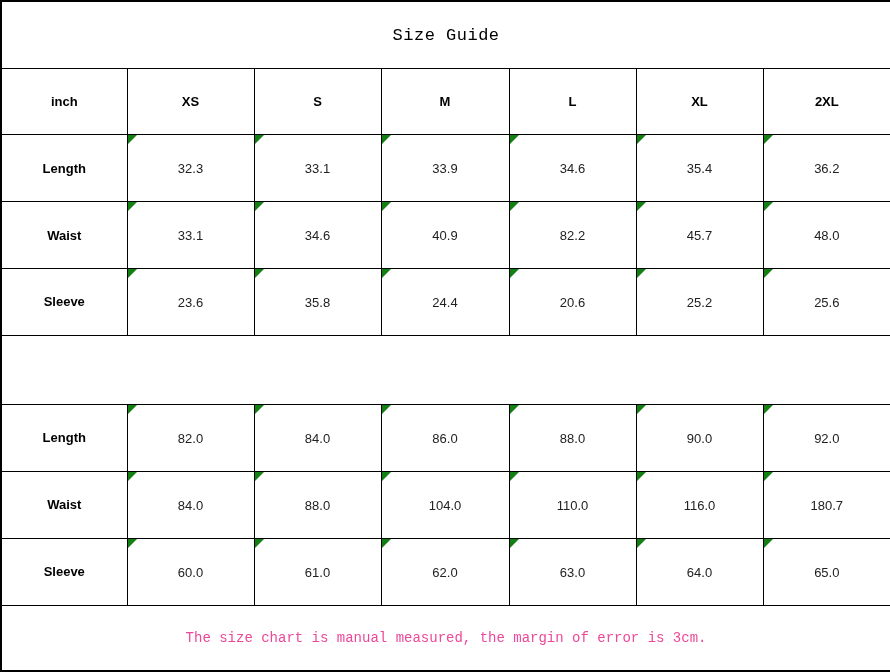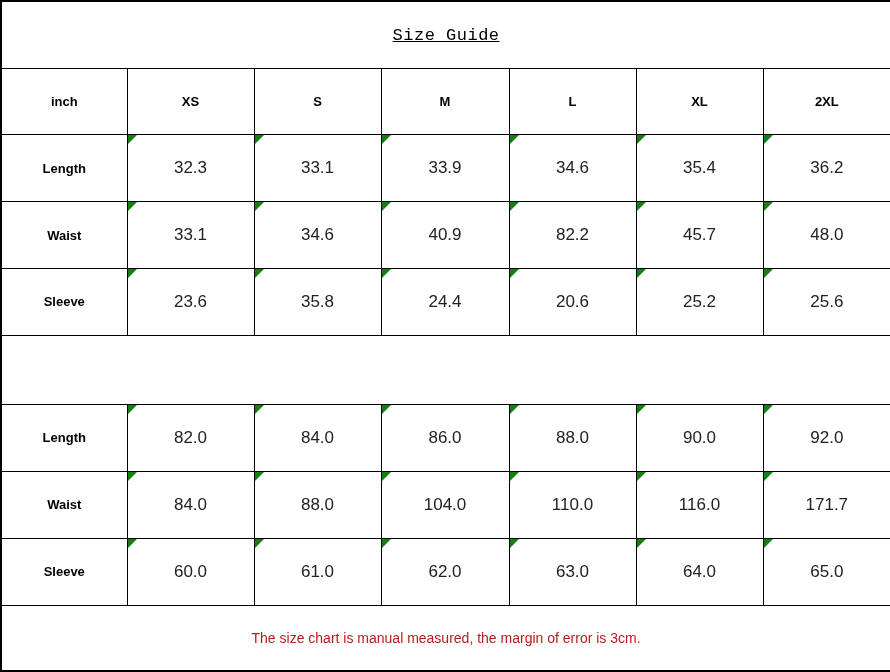--- a/index.html
+++ b/index.html
@@ -16,41 +16,41 @@
     background: #fff;
     border: 2px solid #000;
   }
   td {
     border: 1.6px solid #000;
     text-align: center;
     vertical-align: middle;
     position: relative;
     overflow: hidden;
   }
-  tr.r-title  { height: 62px; text-decoration: underline; }
+  tr.r-title  { height: 62px; }
   tr.r-head   { height: 60px; }
   tr.r-data   { height: 61px; }
   tr.r-gap    { height: 63px; }
   tr.r-head2  { height: 59px; }
   tr.r-note   { height: 60px; }
   .title-cell {
     font-family: "Liberation Mono", monospace;
     font-size: 17px; letter-spacing: 0.5px; color: #000;
   }
   .head { font-weight: bold; font-size: 13px; color: #000; }
-  .num  { font-size: 17px; color: #222; }
+  .num  { font-size: 13px; color: #222; }
   .marker {
     position: absolute; top: 0; left: 0;
     width: 0; height: 0;
     border-top: 9px solid #148014;
     border-right: 9px solid transparent;
   }
   .note-cell {
-    font-family: Liberation Sans, sans-serif;
-    font-size: 14px; color: #b91c1c;
+    font-family: Liberation Mono, monospace;
+    font-size: 14px; color: #ec4899;
   }
 </style>
 </head>
 <body>
 
 <table class="size-guide">
   <colgroup>
     <col style="width:126px">
     <col style="width:127px">
       <col style="width:127px">
@@ -120,21 +120,21 @@
     <td class="val"><span class="marker" style="border-top-color: rgb(20, 128, 20);"></span><span class="num">92.0</span></td>
   </tr>
 
   <tr class="r-data">
     <td class="head">Waist</td>
     <td class="val"><span class="marker" style="border-top-color: rgb(20, 128, 20);"></span><span class="num">84.0</span></td>
     <td class="val"><span class="marker" style="border-top-color: rgb(20, 128, 20);"></span><span class="num">88.0</span></td>
     <td class="val"><span class="marker" style="border-top-color: rgb(20, 128, 20);"></span><span class="num">104.0</span></td>
     <td class="val"><span class="marker" style="border-top-color: rgb(20, 128, 20);"></span><span class="num">110.0</span></td>
     <td class="val"><span class="marker" style="border-top-color: rgb(20, 128, 20);"></span><span class="num">116.0</span></td>
-    <td class="val"><span class="marker" style="border-top-color: rgb(20, 128, 20);"></span><span class="num">171.7</span></td>
+    <td class="val"><span class="marker" style="border-top-color: rgb(20, 128, 20);"></span><span class="num">180.7</span></td>
   </tr>
 
   <tr class="r-data">
     <td class="head">Sleeve</td>
     <td class="val"><span class="marker" style="border-top-color: rgb(20, 128, 20);"></span><span class="num">60.0</span></td>
     <td class="val"><span class="marker" style="border-top-color: rgb(20, 128, 20);"></span><span class="num">61.0</span></td>
     <td class="val"><span class="marker" style="border-top-color: rgb(20, 128, 20);"></span><span class="num">62.0</span></td>
     <td class="val"><span class="marker" style="border-top-color: rgb(20, 128, 20);"></span><span class="num">63.0</span></td>
     <td class="val"><span class="marker" style="border-top-color: rgb(20, 128, 20);"></span><span class="num">64.0</span></td>
     <td class="val"><span class="marker" style="border-top-color: rgb(20, 128, 20);"></span><span class="num">65.0</span></td>

